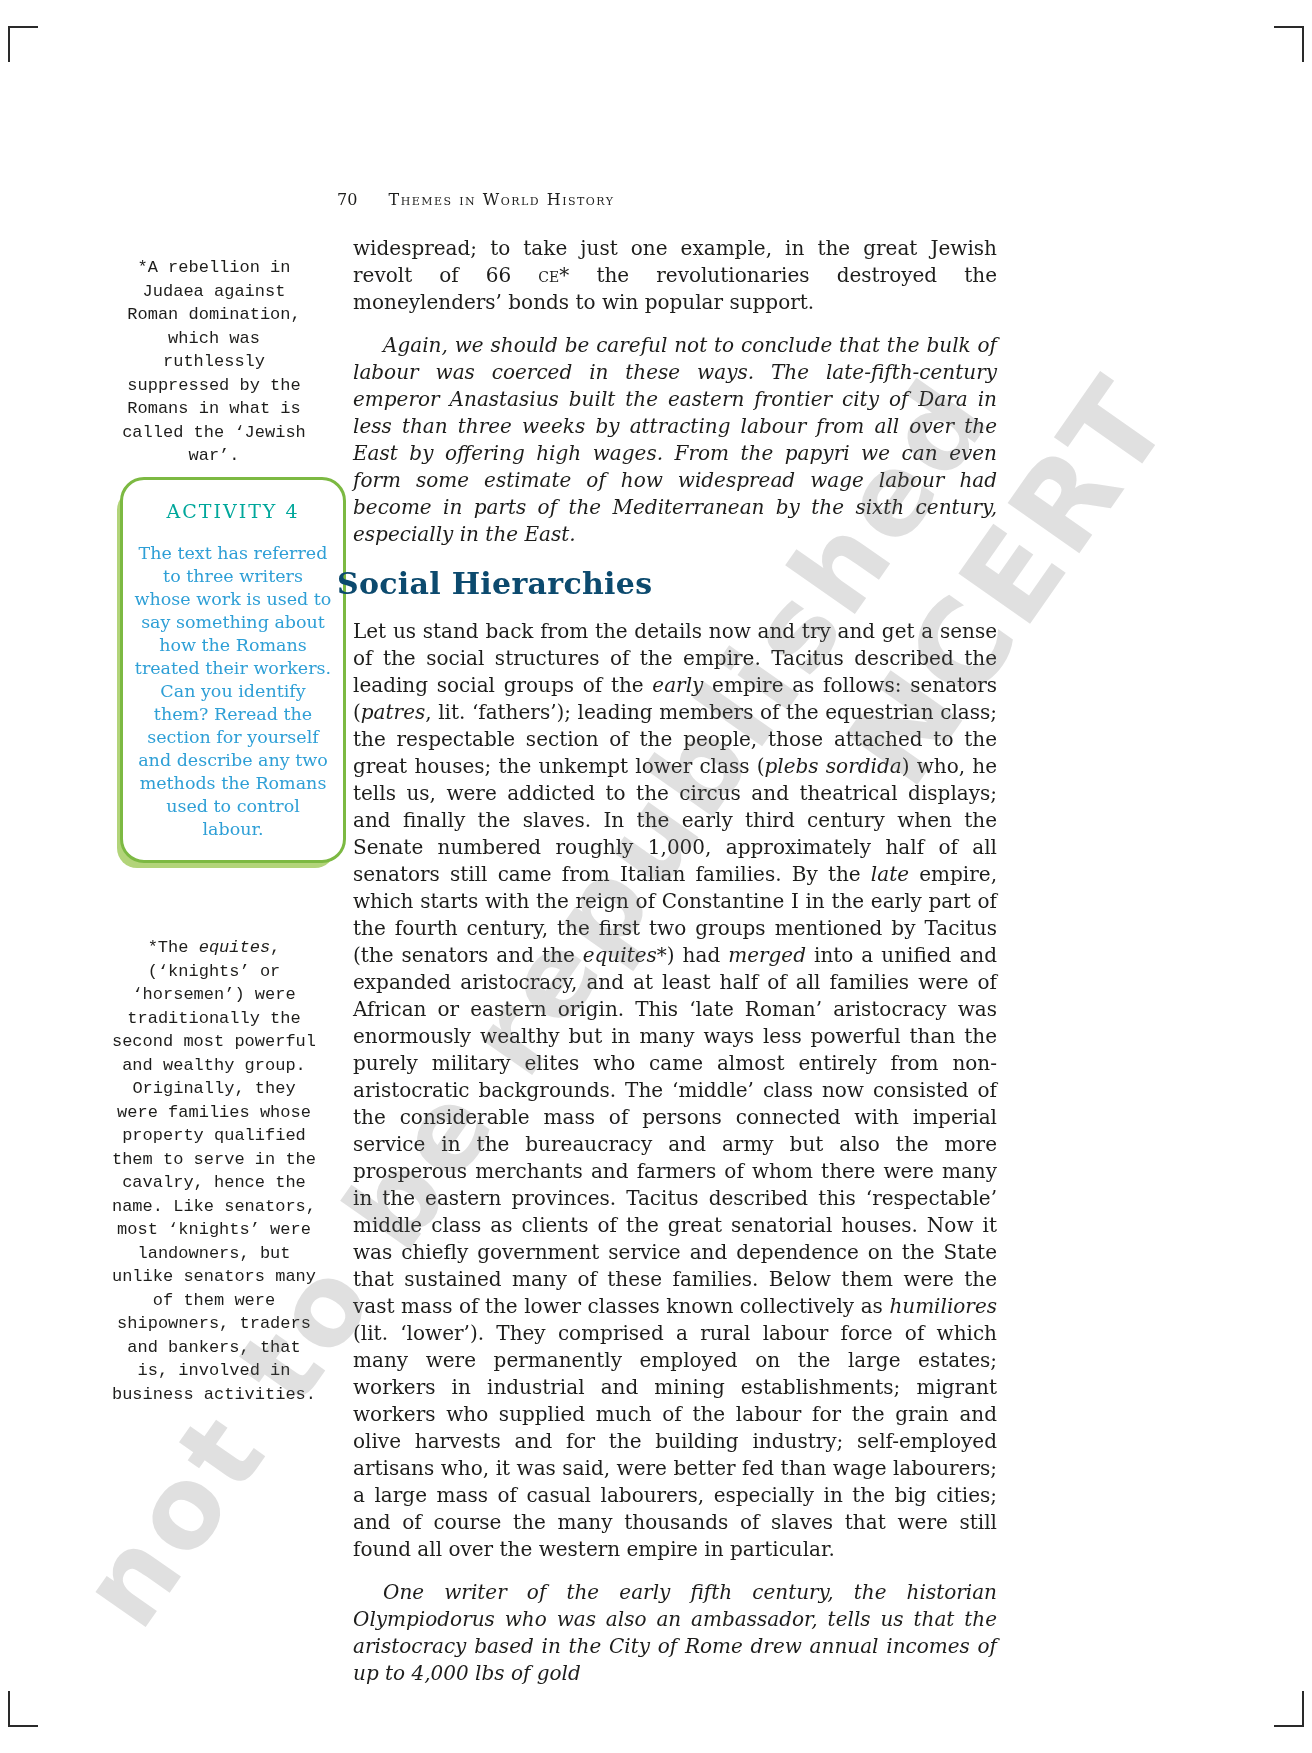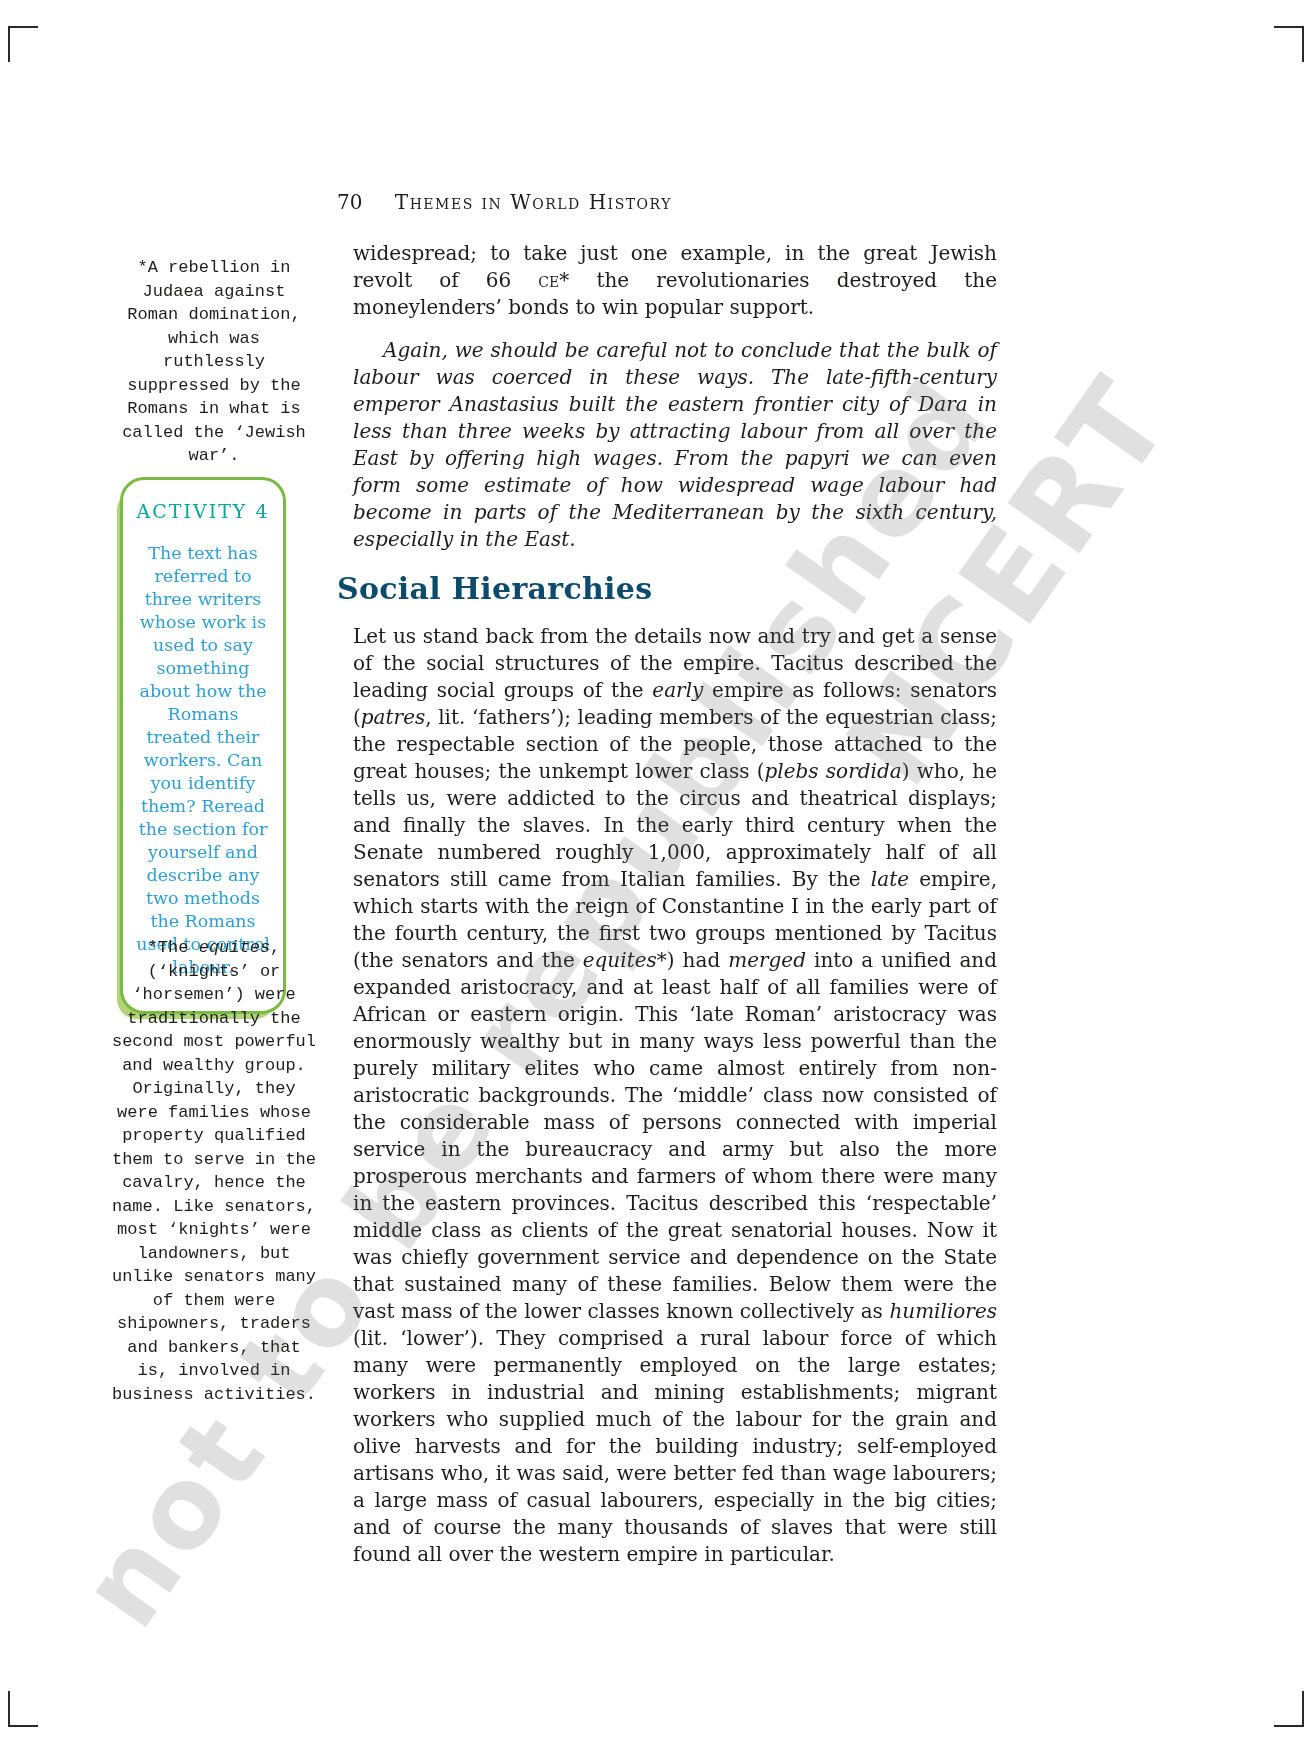--- a/index.html
+++ b/index.html
@@ -45,24 +45,24 @@
     z-index: 2;
     font-family: Liberation Mono, monospace;
   }
   .note1 { left: 114px; top: 256px; width: 200px; }
   .note2 { left: 110px; top: 936px; width: 208px; }
 
   .activity-box {
     position: absolute;
     left: 120px;
     top: 477px;
-    width: 166px;
+    width: 226px;
     border: 3px solid #7cb942;
     border-radius: 24px;
-    padding: 20px 10px 32px;
+    padding: 20px 10px 19px;
     background: #ffffff;
     box-shadow: -7px 9px 0 -4px #b2d479;
     z-index: 2;
   }
   .activity-title {
     font-size: 19px;
     color: #00a79b;
     text-align: center;
     letter-spacing: 2px;
   }
@@ -75,21 +75,21 @@
   }
 
   
   .main-col {
     position: absolute;
     left: 337px;
     top: 190px;
     width: 676px;
     z-index: 2;
   }
-  .page-header { font-size: 20px; margin-bottom: 26px; }
+  .page-header { font-size: 16px; margin-bottom: 26px; }
   .page-num { margin-right: 26px; }
   .sc { font-variant: small-caps; }
   .header-title { letter-spacing: 1.5px; }
 
   .body-para {
     margin: 16px;
     font-size: 20px;
     line-height: 27px;
     text-align: justify;
   }
@@ -143,16 +143,17 @@
       <span class="page-num">70</span>
       <span class="header-title sc">Themes in World History</span>
     </div>
 
     <p class="body-para"><span>widespread; to take just one example, in the great Jewish revolt of 66 </span><span class="sc">ce</span><span>* the revolutionaries destroyed the moneylenders’ bonds to win popular support.</span></p>
     <p class="body-para indent">Again, we should be careful not to conclude that the bulk of labour was coerced in these ways. The late-fifth-century emperor Anastasius built the eastern frontier city of Dara in less than three weeks by attracting labour from all over the East by offering high wages. From the papyri we can even form some estimate of how widespread wage labour had become in parts of the Mediterranean by the sixth century, especially in the East.</p>
 
     <h2 class="section-heading">Social Hierarchies</h2>
 
     <p class="body-para"><span>Let us stand back from the details now and try and get a sense of the social structures of the empire. Tacitus described the leading social groups of the </span><span class="it">early</span><span> empire as follows: senators (</span><span class="it">patres</span><span>, lit. ‘fathers’); leading members of the equestrian class; the respectable section of the people, those attached to the great houses; the unkempt lower class (</span><span class="it">plebs sordida</span><span>) who, he tells us, were addicted to the circus and theatrical displays; and finally the slaves. In the early third century when the Senate numbered roughly 1,000, approximately half of all senators still came from Italian families. By the </span><span class="it">late</span><span> empire, which starts with the reign of Constantine I in the early part of the fourth century, the first two groups mentioned by Tacitus (the senators and the </span><span class="it">equites</span><span>*) had </span><span class="it">merged</span><span> into a unified and expanded aristocracy, and at least half of all families were of African or eastern origin. This ‘late Roman’ aristocracy was enormously wealthy but in many ways less powerful than the purely military elites who came almost entirely from non-aristocratic backgrounds. The ‘middle’ class now consisted of the considerable mass of persons connected with imperial service in the bureaucracy and army but also the more prosperous merchants and farmers of whom there were many in the eastern provinces. Tacitus described this ‘respectable’ middle class as clients of the great senatorial houses. Now it was chiefly government service and dependence on the State that sustained many of these families. Below them were the vast mass of the lower classes known collectively as </span><span class="it">humiliores</span><span> (lit. ‘lower’). They comprised a rural labour force of which many were permanently employed on the large estates; workers in industrial and mining establishments; migrant workers who supplied much of the labour for the grain and olive harvests and for the building industry; self-employed artisans who, it was said, were better fed than wage labourers; a large mass of casual labourers, especially in the big cities; and of course the many thousands of slaves that were still found all over the western empire in particular.</span></p>
+    <p class="body-para indent">One writer of the early fifth century, the historian Olympiodorus who was also an ambassador, tells us that the aristocracy based in the City of Rome drew annual incomes of up to 4,000 lbs of gold</p>
   </main>
 
 
 </div>
 
 </body></html>

